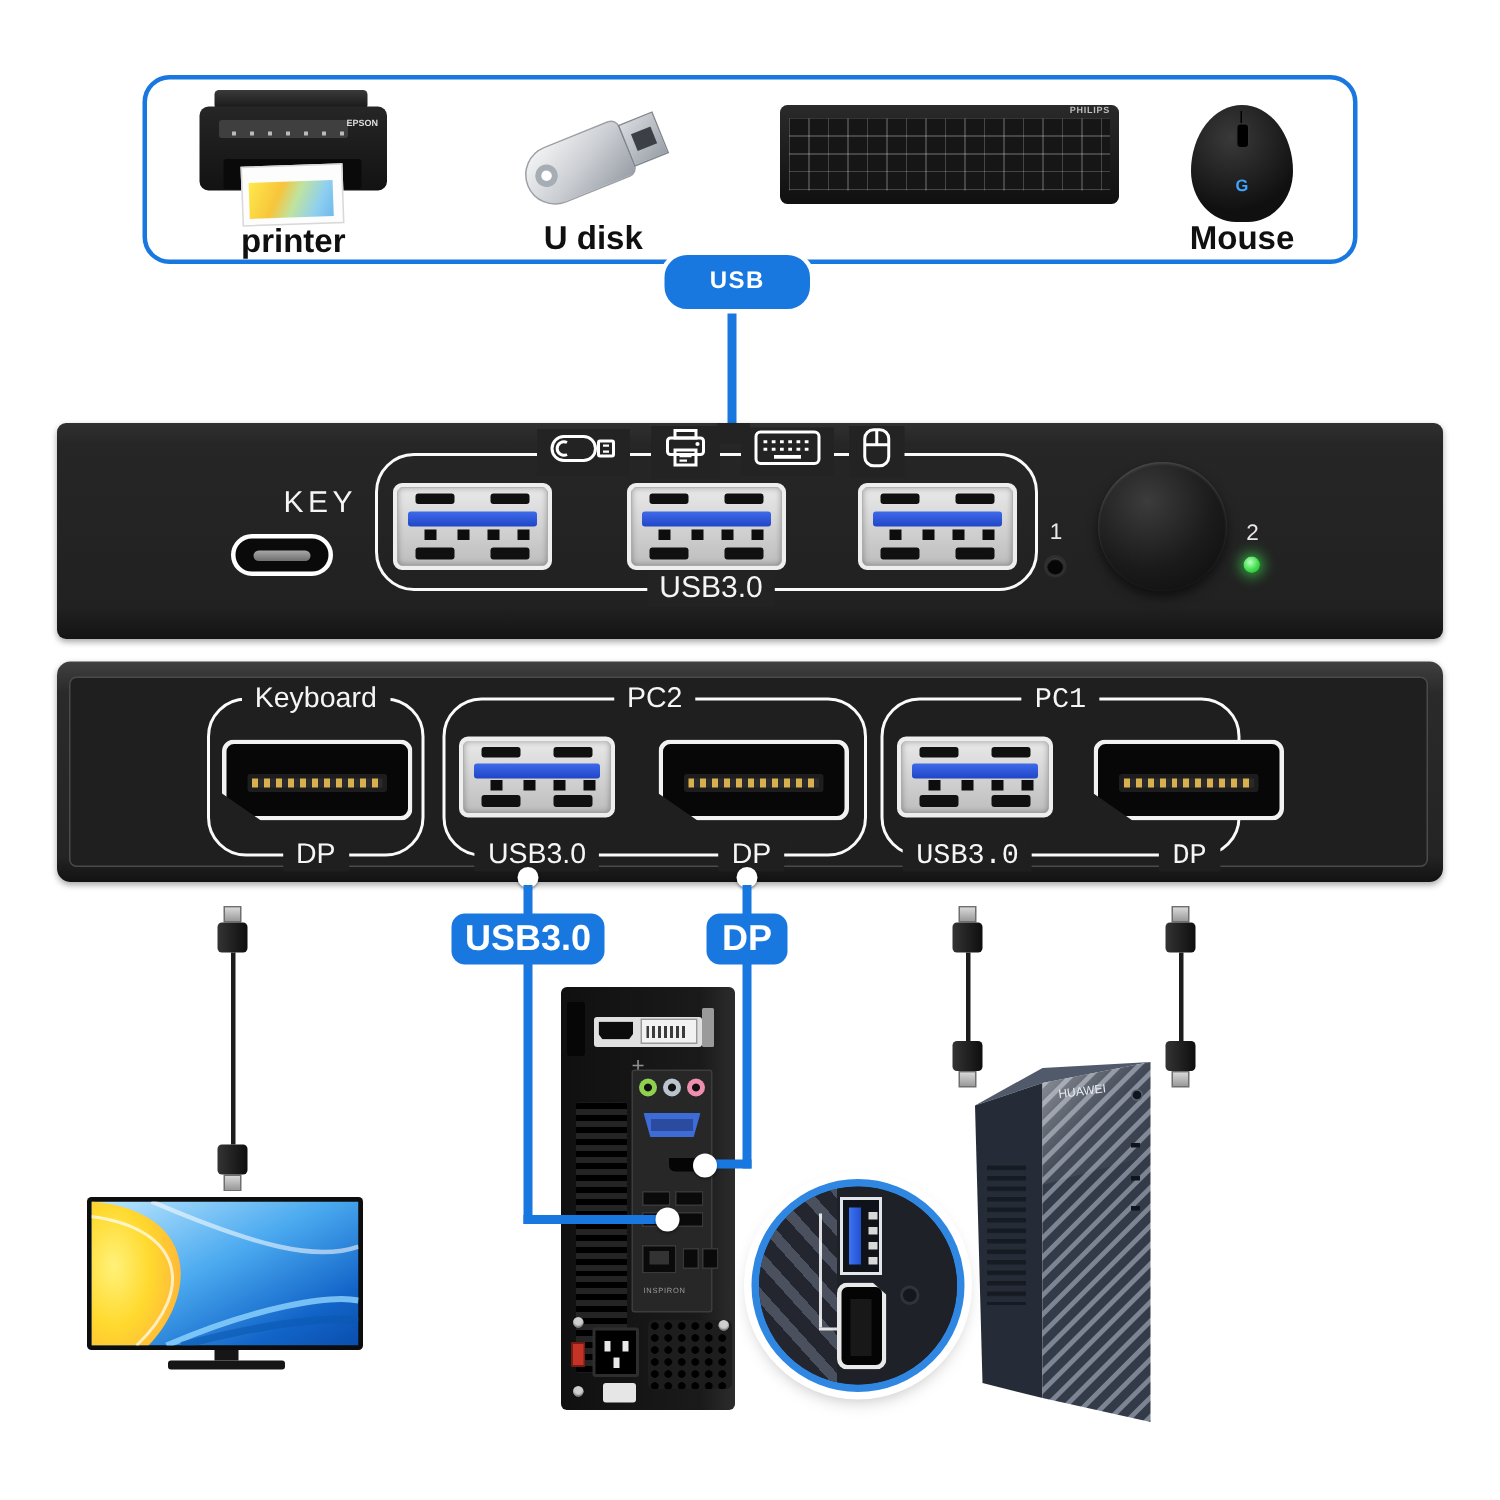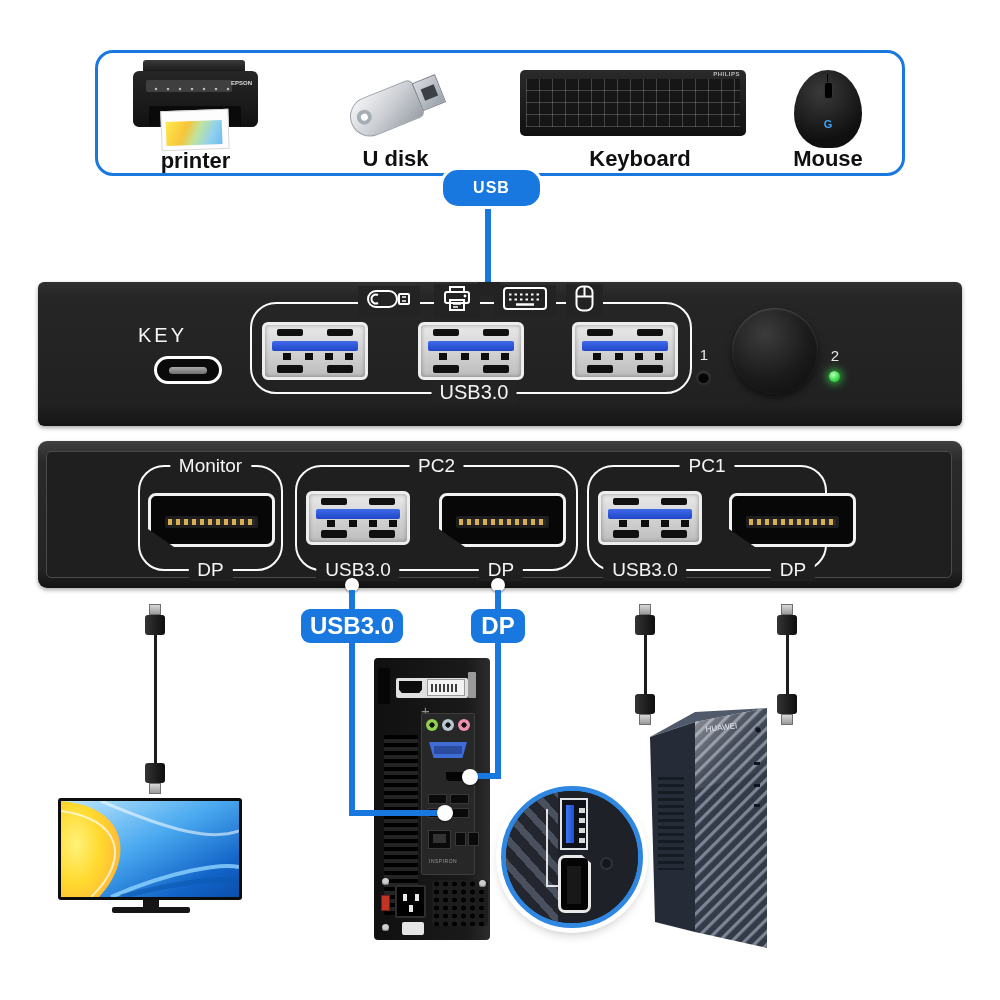--- a/index.html
+++ b/index.html
@@ -196,36 +196,35 @@
       <i class="conn">
         <i class="connslot"></i>
       </i>
   </div>
   <div class="abs periph-label" style="left:338px;top:146px;width:115px;">U disk</div>
 
   <div class="abs kbd-art">
     <span class="brand">PHILIPS</span>
     <i class="keys"></i>
   </div>
-  <div class="abs periph-label" style="left:530px;top:146px;width:220px;">Keyboard</div>
 
   <div class="abs mouse-art">
     <i class="shell"></i>
       <i class="split"></i>
       <i class="wheel"></i>
     <span class="abs glogo">G</span>
   </div>
   <div class="abs periph-label" style="left:768px;top:146px;width:120px;">Mouse</div>
 
   <div class="abs vline" style="left:485px;top:200px;width:6px;height:88px;"></div>
   <div class="abs badge usb-badge">USB</div>
   <div class="abs dot" style="left:480px;top:282px;width:15px;height:15px;"></div>
 
   <div class="abs device1">
-    <div class="abs wlabel" style="left:100px;top:42px;width:100px;text-align:left;letter-spacing:3px;">KEY</div>
+    <div class="abs wlabel" style="left:100px;top:42px;width:100px;text-align:right;letter-spacing:3px;">KEY</div>
     <div class="abs key-port">
         <i class="slot"></i>
       </div>
 
     <div class="abs bracket" style="left:212px;top:20px;width:442px;height:92px;"></div>
 
     <div class="abs patch1" style="left:320px;top:4px;">
       <svg width="46" height="26" viewBox="0 0 46 26" fill="none" stroke="#fff" stroke-width="2">
         <rect x="2" y="5" width="29" height="16" rx="8"></rect>
         <path d="M12 9 a4.5 4.5 0 1 0 0 8"></path>
@@ -297,21 +296,21 @@
     <div class="abs led led-off" style="left:660px;top:90px;"></div>
     <div class="abs big-button"></div>
     <div class="abs ind-num" style="left:789px;top:65px;width:16px;text-align:center;">2</div>
     <div class="abs led led-on" style="left:791px;top:89px;"></div>
   </div>
 
   <div class="abs device2">
     <div class="abs inner"></div>
 
     <div class="abs bracket" style="left:100px;top:24px;width:145px;height:106px;">
-      <span class="grp-top wlabel d2label patch2">Monitor</span>
+      <span class="grp-top wlabel d2label patch2">Keyboard</span>
       <div class="abs dp-port" style="left:8px;top:26px;">
         <i class="bar"></i>
           <i class="pins"></i>
       </div>
       <span class="grp-bot wlabel d2label patch2" style="left:50%;">DP</span>
     </div>
 
     <div class="abs bracket" style="left:257px;top:24px;width:283px;height:106px;">
       <span class="grp-top wlabel d2label patch2">PC2</span>
       <div class="abs usb-port small" style="left:9px;top:24px;">
@@ -326,21 +325,21 @@
           <i class="bs t2"></i>
       </div>
       <div class="abs dp-port" style="left:142px;top:26px;">
         <i class="bar"></i>
           <i class="pins"></i>
       </div>
       <span class="grp-bot wlabel d2label patch2" style="left:61px;">USB3.0</span>
       <span class="grp-bot wlabel d2label patch2" style="left:204px;">DP</span>
     </div>
 
-    <div class="abs bracket" style="left:549px;top:24px;width:240px;height:106px;">
+    <div class="abs bracket" style="left:549px;top:24px;width:240px;height:106px;font-family:Liberation Mono, monospace;">
       <span class="grp-top wlabel d2label patch2">PC1</span>
       <div class="abs usb-port small" style="left:9px;top:24px;">
         <i class="ts t1"></i>
           <i class="ts t2"></i>
           <i class="tongue"></i>
           <i class="pin p1"></i>
           <i class="pin p2"></i>
           <i class="pin p3"></i>
           <i class="pin p4"></i>
           <i class="bs t1"></i>

